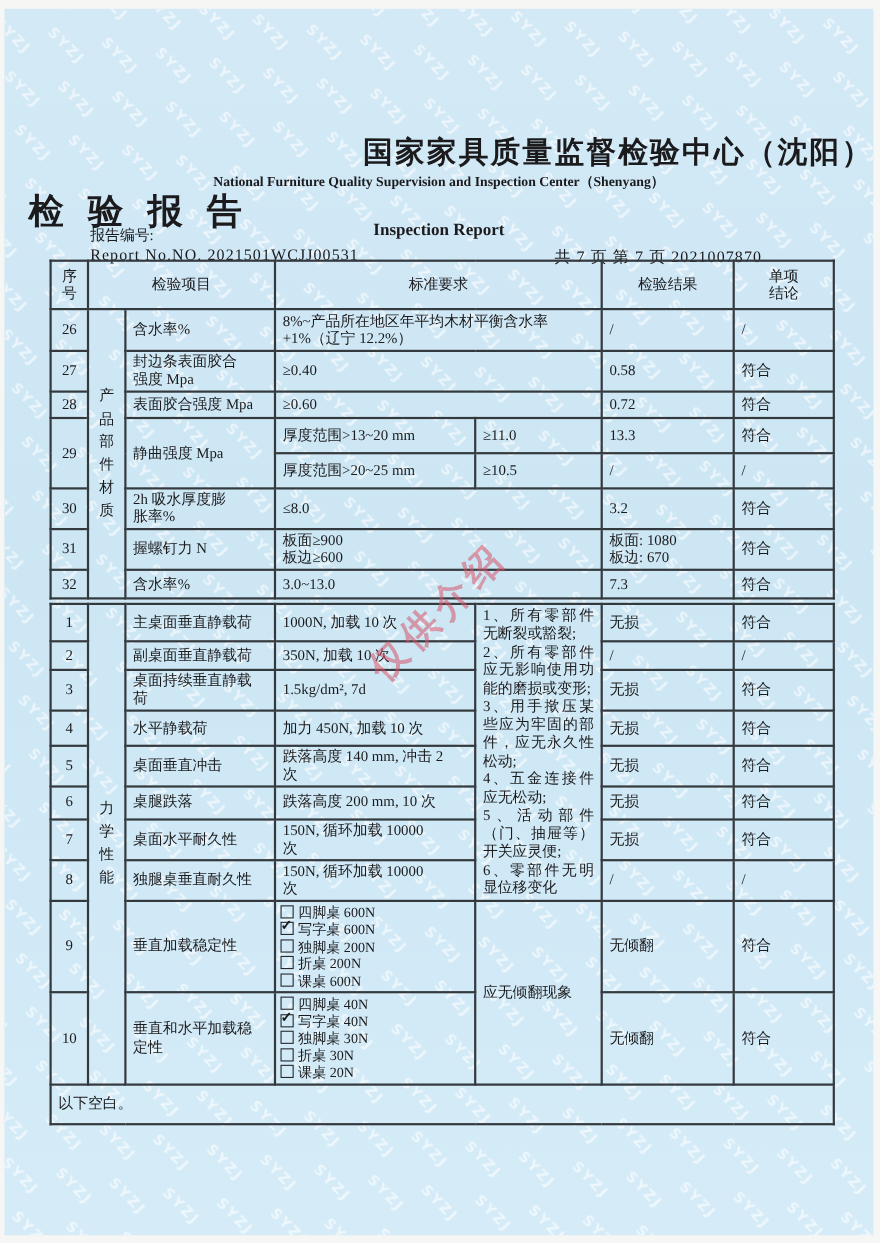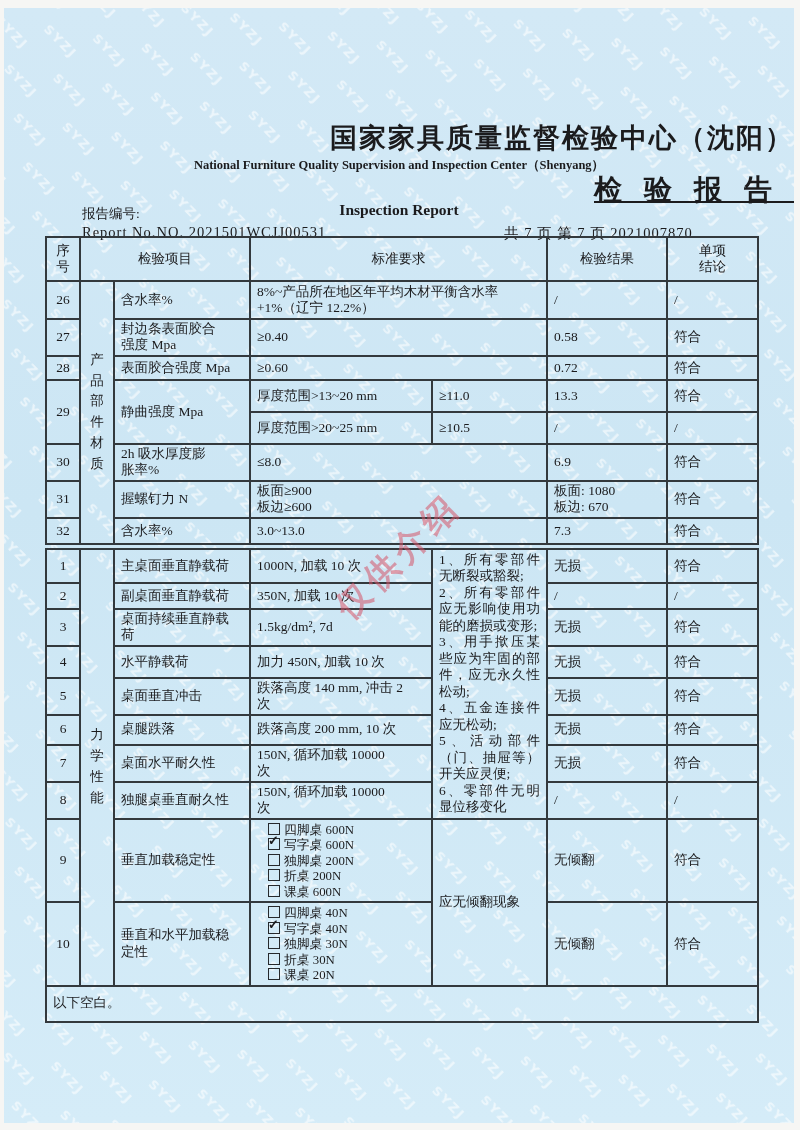--- a/index.html
+++ b/index.html
@@ -21,22 +21,22 @@
     font-size:34px;font-weight:bold;letter-spacing:6px;
     color:rgba(213,84,104,.55);
     transform:rotate(-45deg);transform-origin:left center;
     white-space:nowrap;z-index:3;pointer-events:none;
   }
   .hdr{position:absolute;left:0;top:0;width:100%;z-index:2;}
   .title-cn{position:absolute;top:112px;left:0;width:100%;text-align:right;
     font-size:27px;font-weight:bold;letter-spacing:2px;}
   .title-en{position:absolute;top:149px;left:0;width:100%;text-align:center;
     font-size:12.5px;font-weight:bold;}
-  .report-cn{position:absolute;top:163px;left:0;width:100%;text-align:right;
-    font-size:28px;font-weight:bold;letter-spacing:22px;text-indent:22px;text-decoration:underline;}
+  .report-cn{position:absolute;top:163px;left:0;width:100%;text-align:left;
+    font-size:32px;font-weight:bold;letter-spacing:22px;text-indent:22px;}
   .report-en{position:absolute;top:193px;left:0;width:100%;text-align:center;
     font-size:15.5px;font-weight:bold;}
   .meta-label{position:absolute;top:197px;left:78px;font-size:13.5px;}
   .meta-no{position:absolute;top:216px;left:78px;font-size:14.5px;letter-spacing:1px;}
   .meta-pages{position:absolute;top:216px;left:500px;font-size:14.5px;letter-spacing:1px;}
 
   .content{position:absolute;left:41px;top:228px;width:712px;z-index:2;}
   table.t{border-collapse:collapse;table-layout:fixed;width:712px;}
   table.t td{
     border:2px solid #33393d;padding:1px 6px;font-size:13.5px;line-height:1.22;
@@ -53,21 +53,21 @@
   .band{
     margin-top:6px;border:2px solid #33393d;height:24px;line-height:24px;
     font-size:14px;padding-left:8px;
   }
   .t2wrap{margin-top:3px;}
   .cbline{white-space:nowrap;line-height:14.5px;font-size:12.8px;}
   .cb{display:inline-block;width:10px;height:10px;border:1.5px solid #26292c;
     margin-right:4px;position:relative;top:1px;}
   .cb.checked::after{content:"\2713";position:absolute;left:-1px;top:-5px;
     font-size:13px;font-weight:bold;color:#1b1b1d;}
-  .cbcell{padding:2px 17px !important;}
+  .cbcell{padding:2px 4px !important;}
   .footrow td{font-size:13.5px;padding:2px 8px;}
 </style>
 </head>
 <body>
 
 <div class="page">
 
   <svg class="wm" width="800" height="1130">
     <defs>
       <pattern id="wmp" width="82" height="56" patternUnits="userSpaceOnUse" patternTransform="rotate(45)">
@@ -148,21 +148,21 @@
         <td>厚度范围&gt;20~25 mm</td>
         <td>≥10.5</td>
         <td>/</td>
         <td>/</td>
       </tr>
       <tr style="height:34px">
         <td class="cc">30</td>
         <td class="preline">2h 吸水厚度膨
 胀率%</td>
         <td colspan="2">≤8.0</td>
-        <td>6.9</td>
+        <td>3.2</td>
         <td>符合</td>
       </tr>
       <tr style="height:36px">
         <td class="cc">31</td>
         <td>握螺钉力 N</td>
         <td class="preline" colspan="2">板面≥900
 板边≥600</td>
         <td class="preline">板面: 1080
 板边: 670</td>
         <td>符合</td>

